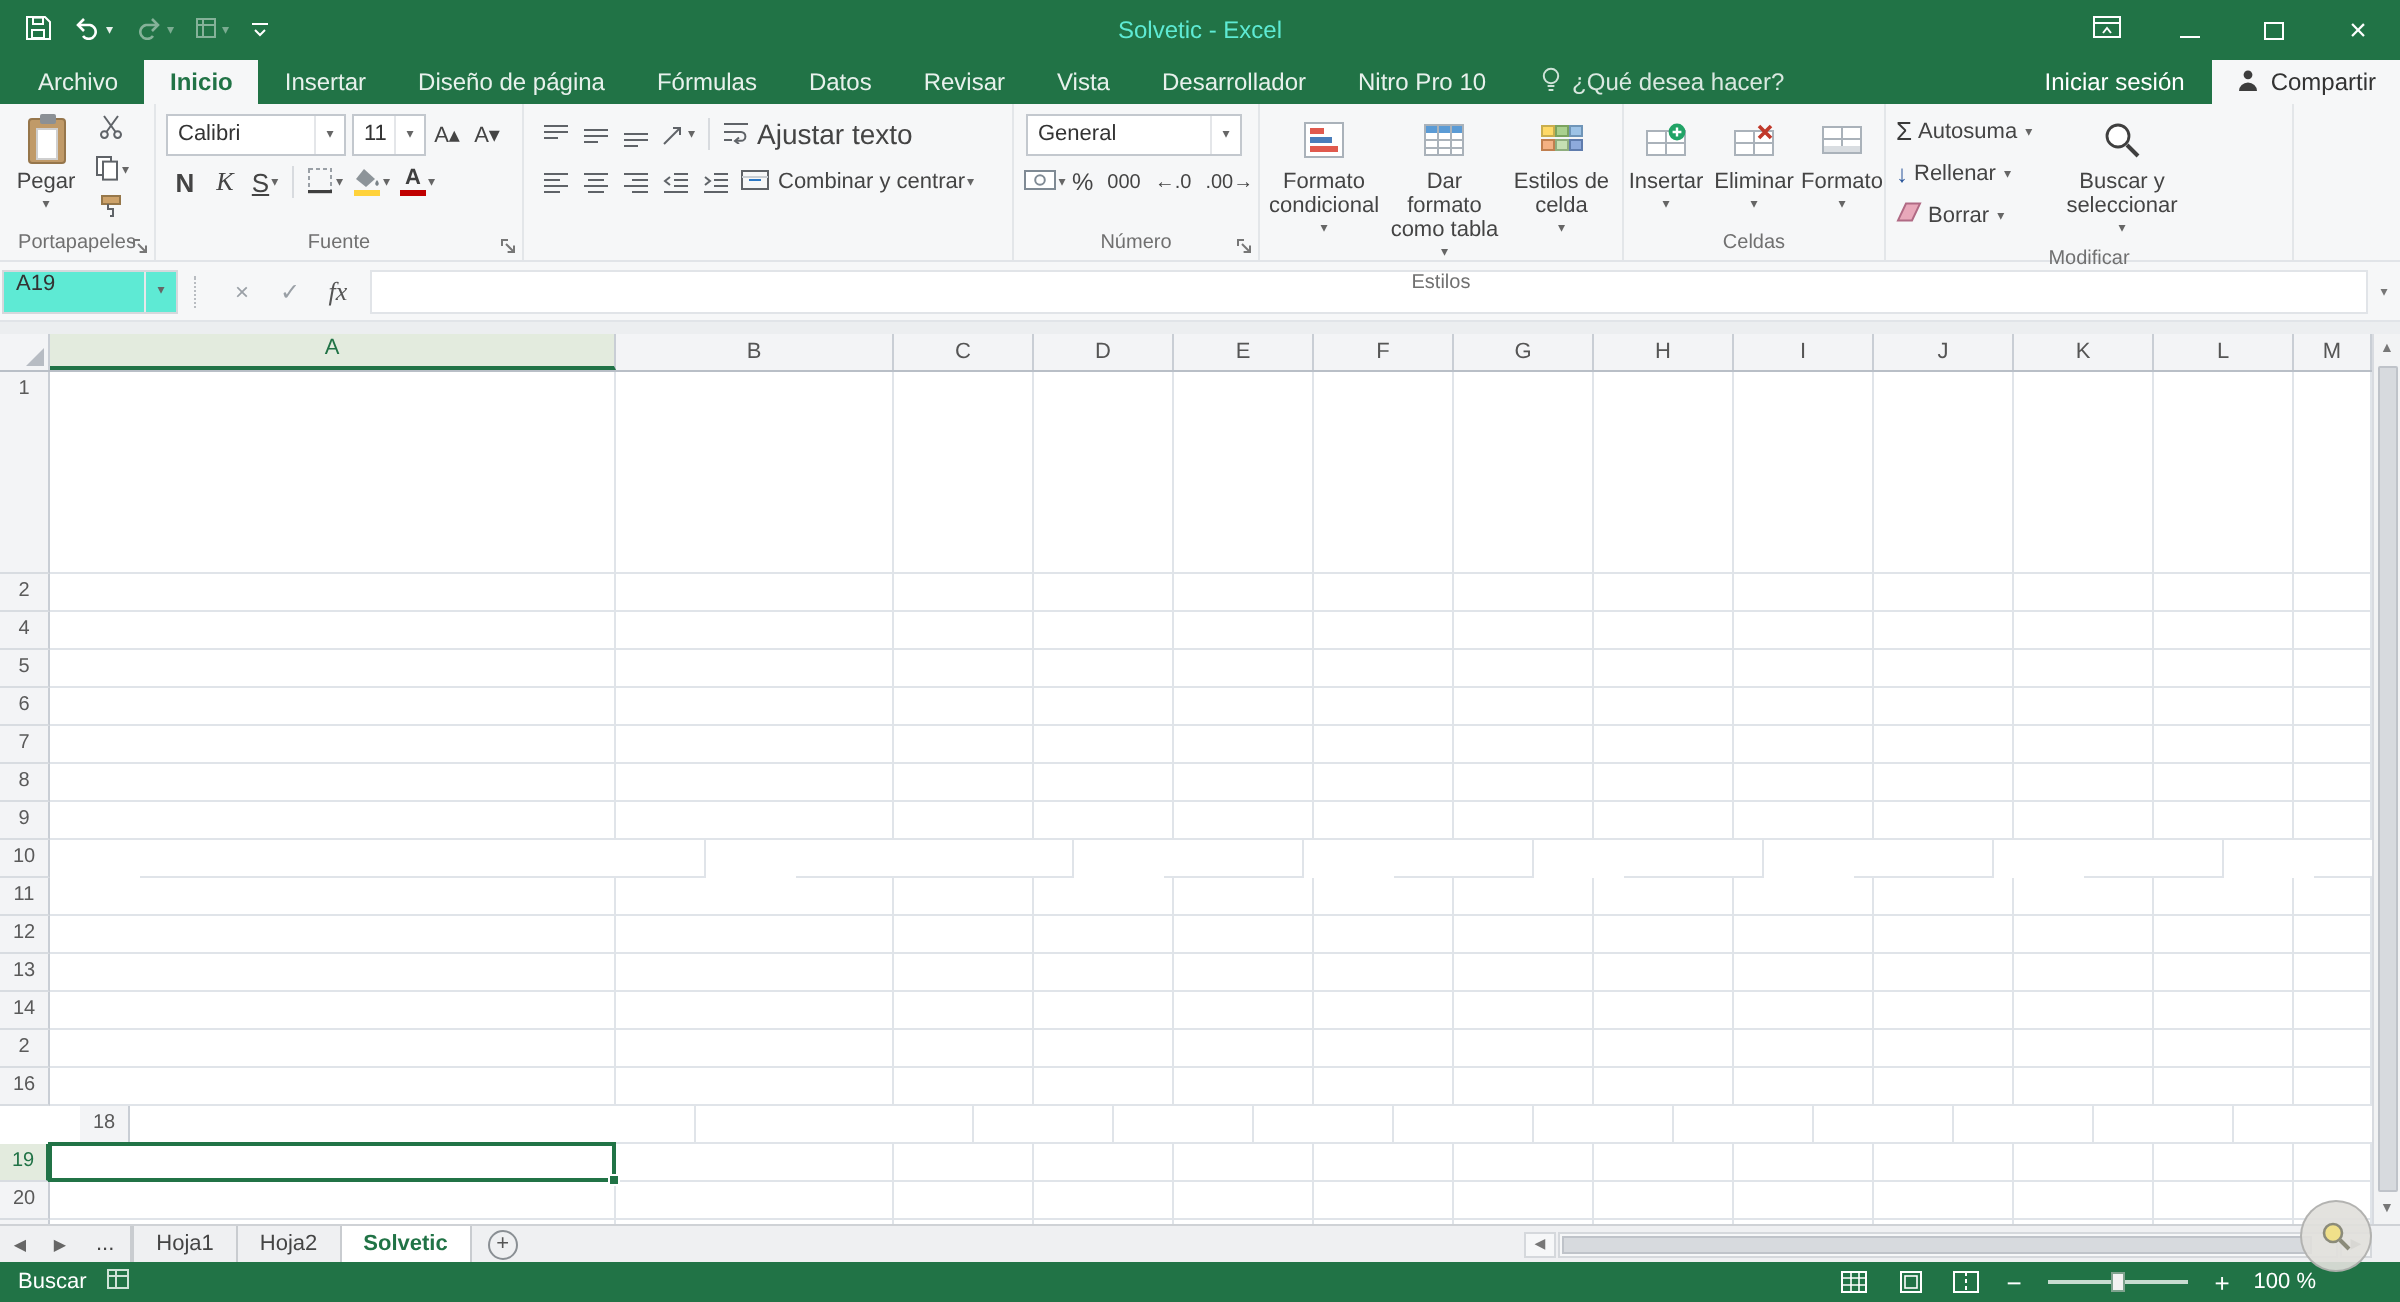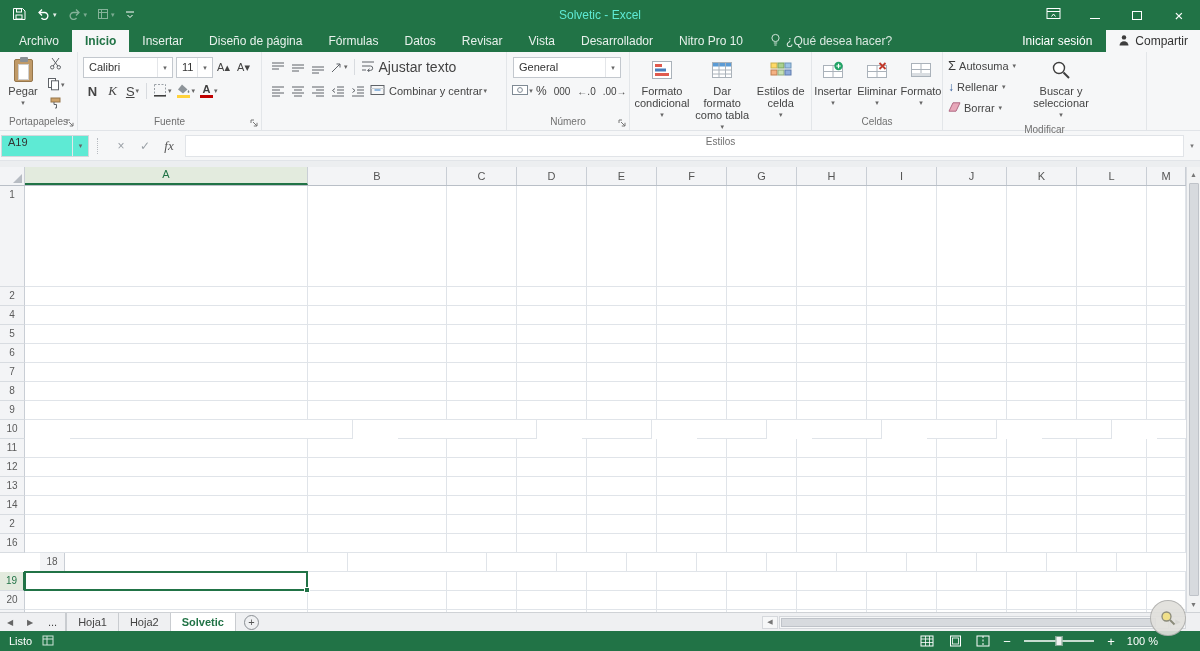--- a/index.html
+++ b/index.html
@@ -930,21 +930,21 @@
       <div class="hs-btn">◀</div>
       <div class="hs-track">
           <div class="hs-thumb"></div>
         </div>
       <div class="hs-btn">▶</div>
     </div>
   </div>
 
   <div class="statusbar">
     <div class="sb-left">
-      <span>Listo</span>
+      <span>Buscar</span>
       <span><svg width="12" height="11" viewBox="0 0 12 11">
             <rect x="1" y="1" width="10" height="9" fill="none" stroke="#cfe3d8"></rect>
             <path d="M1 4 h10 M5 1 v9" stroke="#cfe3d8"></path>
           </svg></span>
     </div>
     <div class="sb-right">
       <div class="viewbtn">
           <svg width="14" height="12" viewBox="0 0 14 12">
             <rect x="1" y="1" width="12" height="10" fill="none" stroke="#fff"></rect>
             <path d="M1 4 h12 M1 7.5 h12 M5.5 1 v10 M9.5 1 v10" stroke="#fff" stroke-width=".8"></path>

